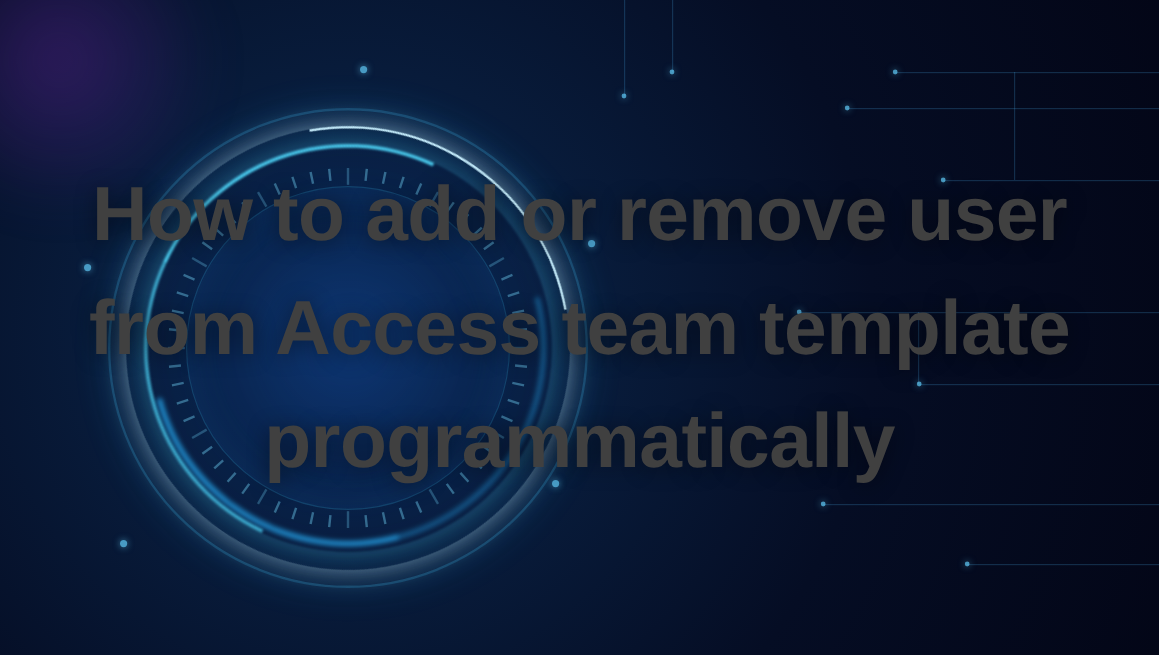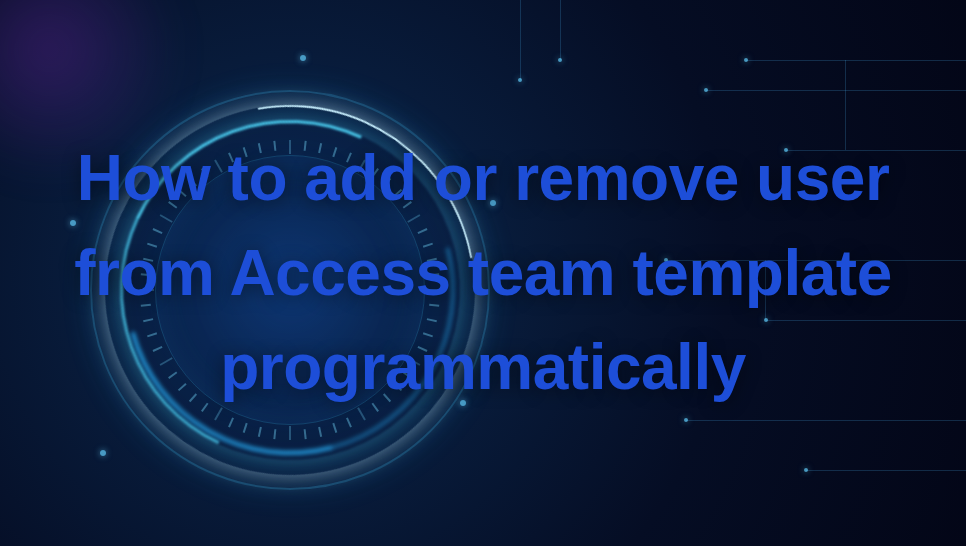--- a/index.html
+++ b/index.html
@@ -110,21 +110,21 @@
   .heading-wrap {
     position: absolute;
     inset: 0;
     z-index: 5;
     display: flex;
     align-items: center;
     justify-content: center;
     padding: 60px 40px;
   }
   .heading {
-    color: #1d4ed8;
+    color: #404040;
     font-weight: 800;
     font-size: 64px;
     line-height: 1.48;
     text-align: center;
     letter-spacing: -0.5px;
     text-shadow: 0 2px 18px rgba(0,0,0,0.45);
   }
   .purple-corner {
     position: absolute;
     top: -80px;

